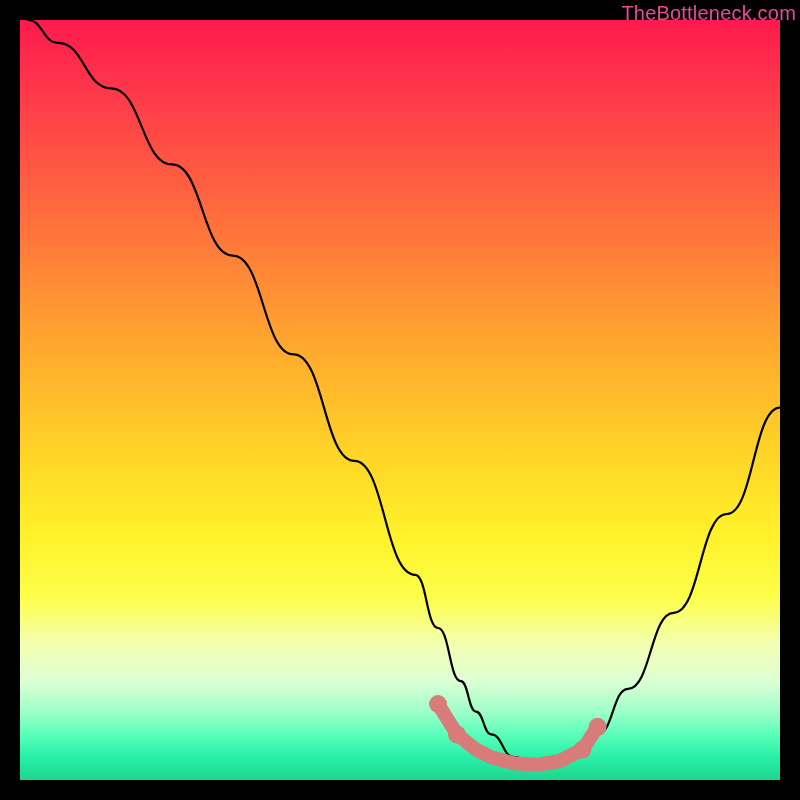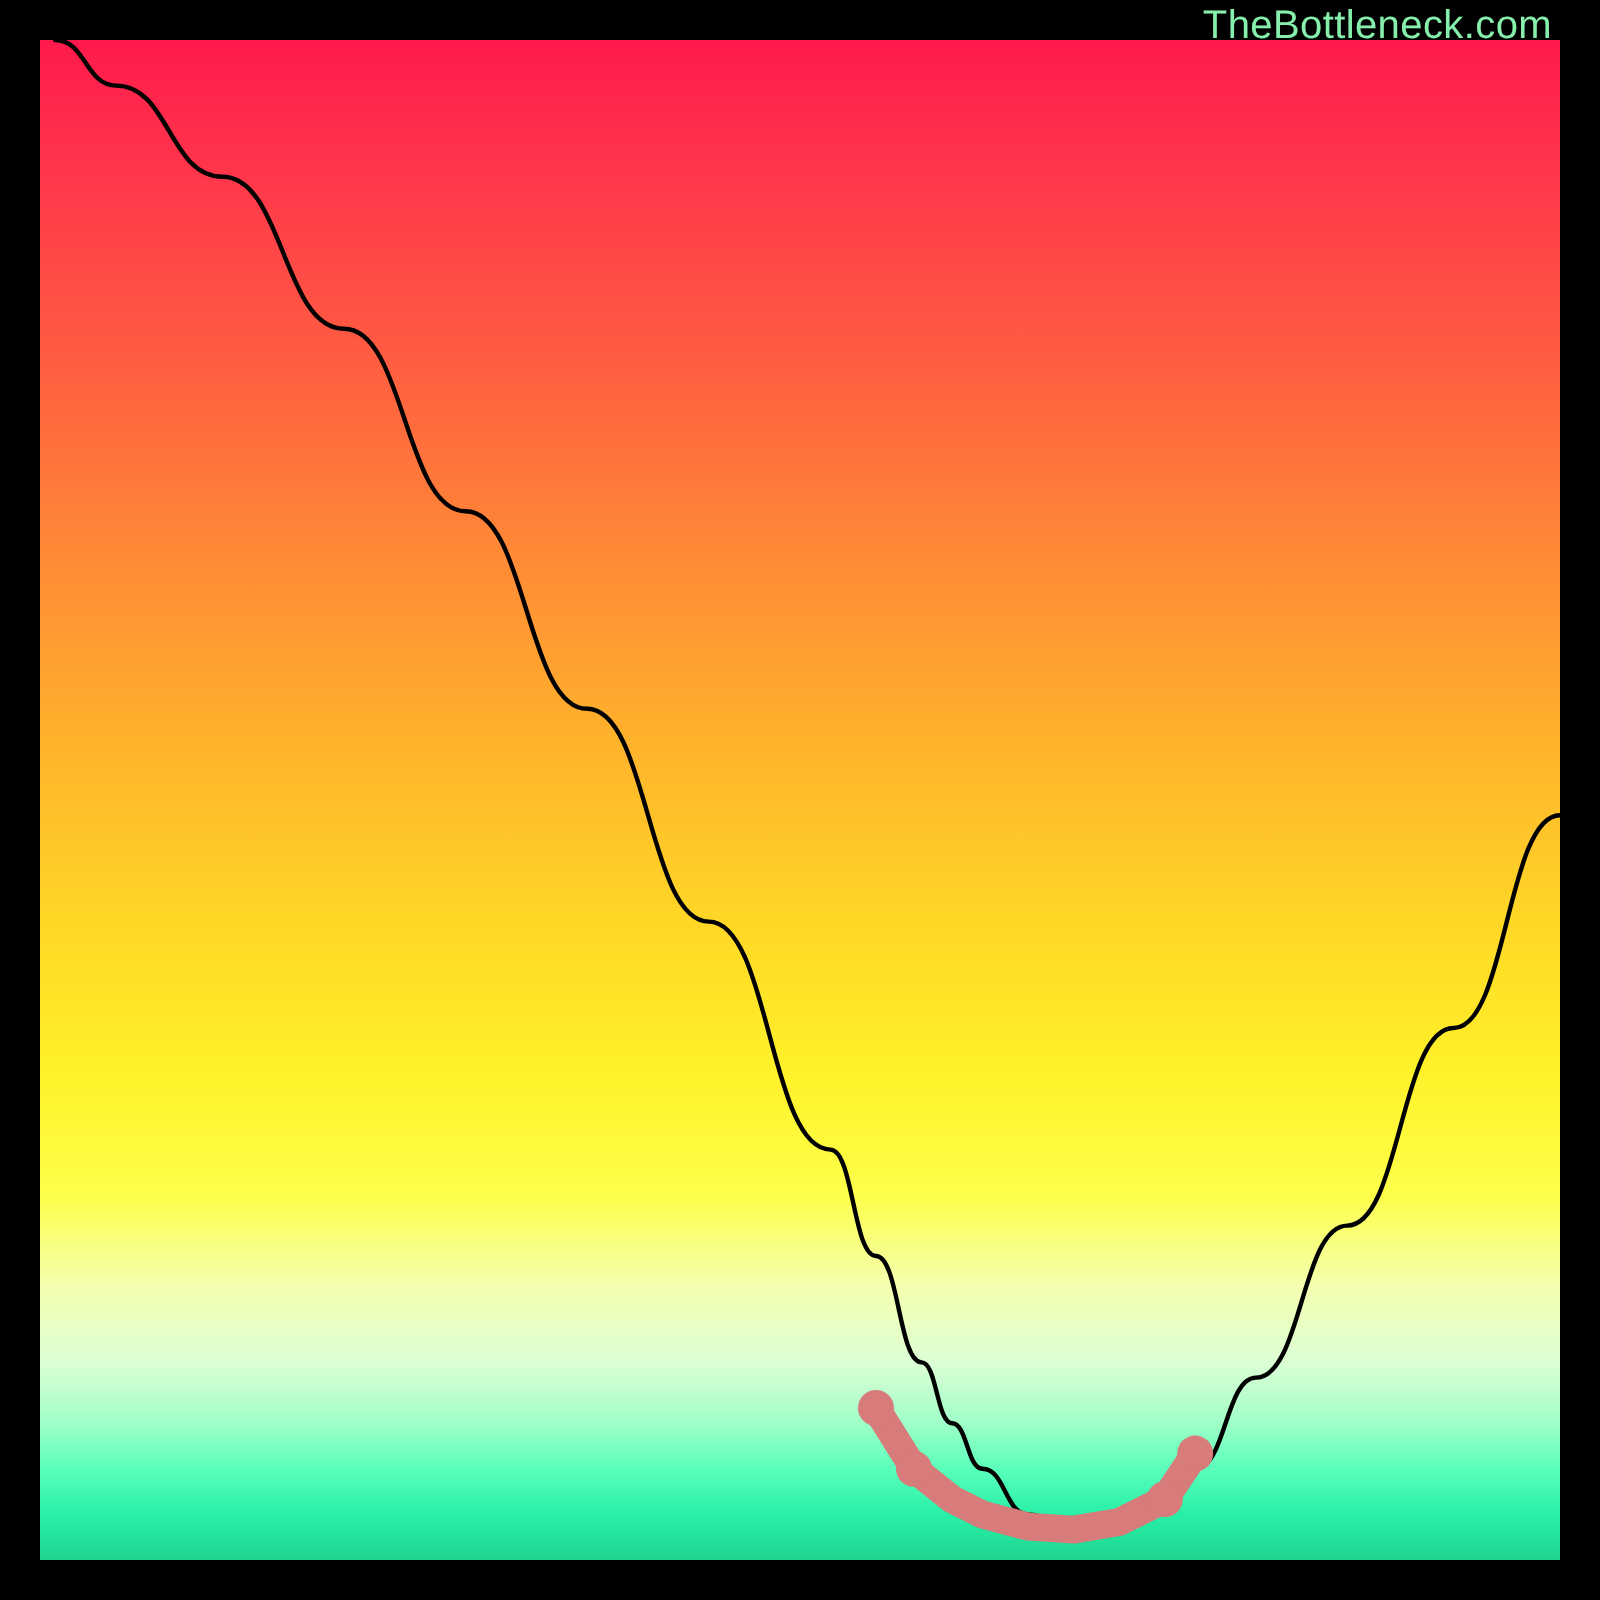--- a/index.html
+++ b/index.html
@@ -35,24 +35,24 @@
       #dcffd5 87%,
       #9fffc8 91%,
       #5affba 94%,
       #28f0a8 97%,
       #1ed48f 100%
     );
   }
   .watermark {
     position: absolute;
     top: 2px;
-    right: 24px;
+    right: 4px;
     font-family: Arial, Helvetica, sans-serif;
     font-size: 20px;
-    color: #86efac;
+    color: #ec4899;
     letter-spacing: 0.2px;
   }
   svg {
     position: absolute;
     left: 0;
     top: 0;
     width: 760px;
     height: 760px;
     overflow: visible;
   }

